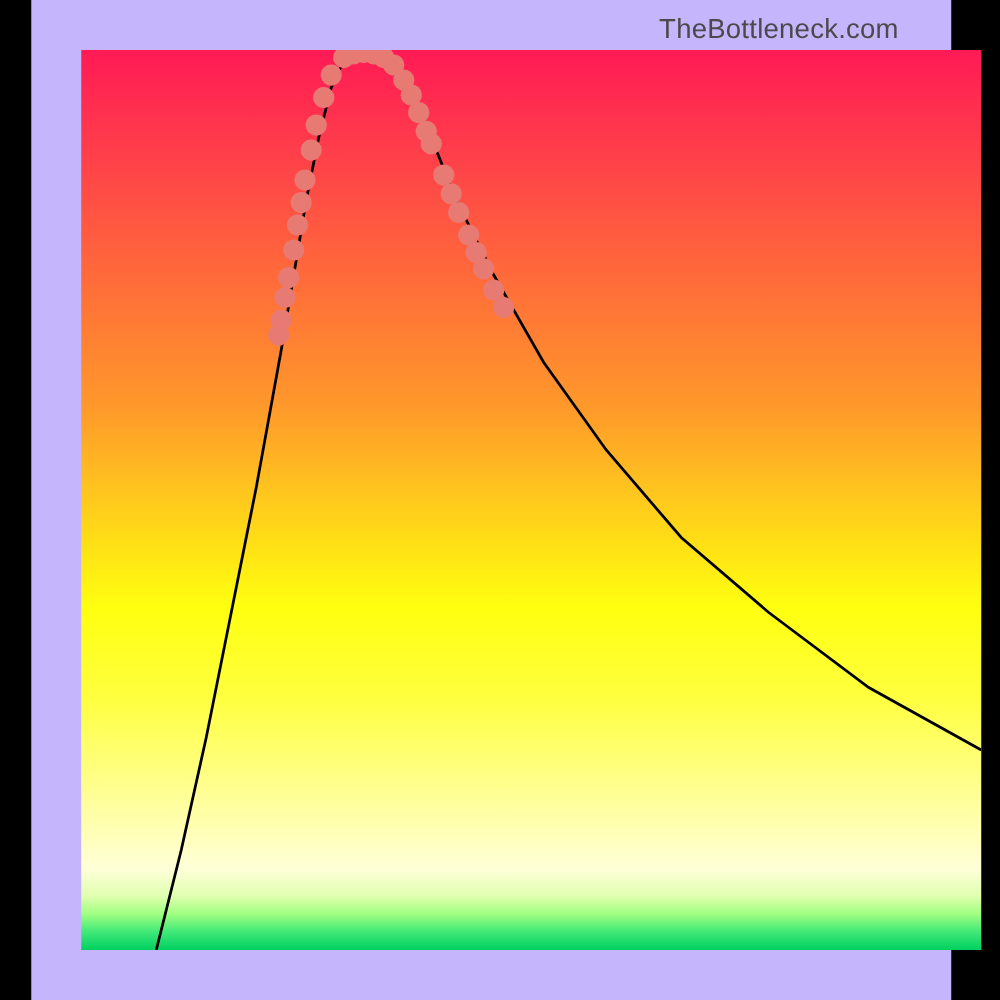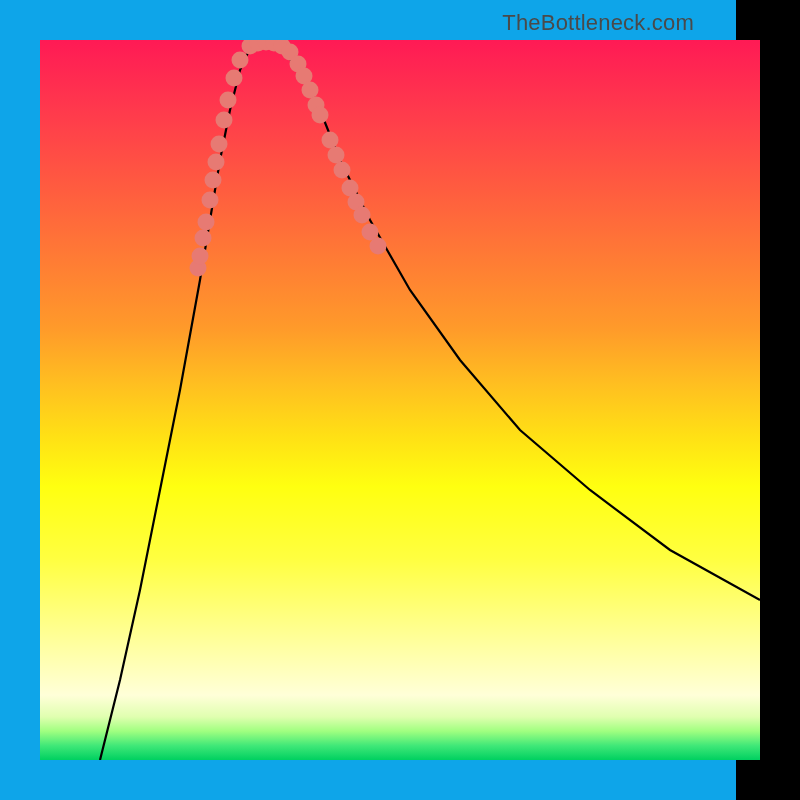--- a/index.html
+++ b/index.html
@@ -1,21 +1,22 @@
 <!DOCTYPE html>
 <html><head>
 <meta charset="utf-8">
 <style>
   * { margin: 0; padding: 0; box-sizing: border-box; }
   html, body { width: 800px; height: 800px; overflow: hidden; background: #000; }
   .container {
     position: relative;
     width: 736px;
     height: 800px;
-    background: #0ea5e9;
+    background: #c4b5fd;
+    margin-left: 25px;
   }
   .plot-area {
     position: absolute;
     left: 40px;
     top: 40px;
     width: 720px;
     height: 720px;
     background: linear-gradient(to bottom,
       #ff1a55 0%,
       #ff3a4c 10%,

